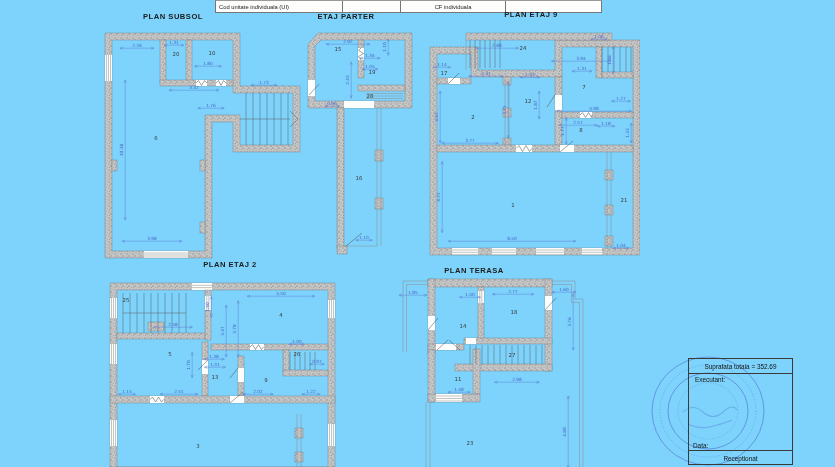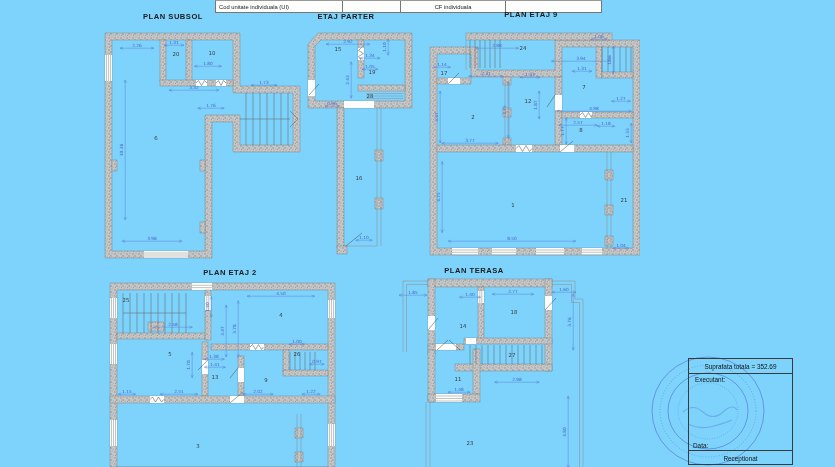--- a/index.html
+++ b/index.html
@@ -60,21 +60,21 @@
   <div class="toptable">
     <div class="cell" style="width:127px">Cod unitate individuala (UI)</div>
     <div class="cell" style="width:58px"></div>
     <div class="cell center" style="width:105px">CF individuala</div>
     <div class="cell" style="width:95px"></div>
   </div>
 
   <div class="title" style="left:125px;top:12px">PLAN SUBSOL</div>
   <div class="title" style="left:298px;top:12px">ETAJ PARTER</div>
   <div class="title" style="left:483px;top:10px">PLAN ETAJ 9</div>
-  <div class="title" style="left:182px;top:268px">PLAN ETAJ 2</div>
+  <div class="title" style="left:182px;top:260px">PLAN ETAJ 2</div>
   <div class="title" style="left:426px;top:266px">PLAN TERASA</div>
 
   <svg class="plansvg" style="left:100px;top:28px" width="205" height="236" viewBox="100 28 205 236">
     <g>
       <path class="wall" fill-rule="evenodd" d="M105,33 H240 V86 H300 V152 H233 V122 H212 V258 H105 Z
            M112,40 V251 H205 V115 H240 V145 H293 V93 H233 V40 Z"></path>
       <rect class="wall" x="160" y="40" width="6" height="42"></rect>
       <rect class="wall" x="186" y="40" width="6" height="42"></rect>
       <rect class="wall" x="160" y="80" width="73" height="6"></rect>
       <rect class="white" x="196" y="80" width="11" height="6"></rect>

